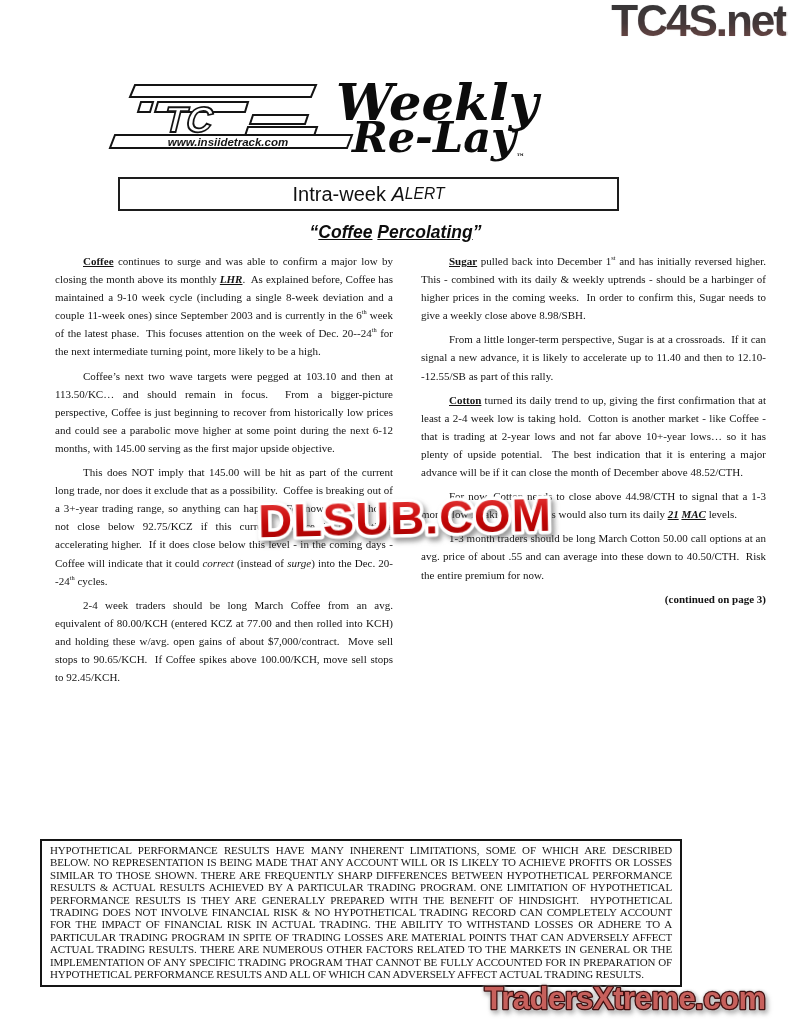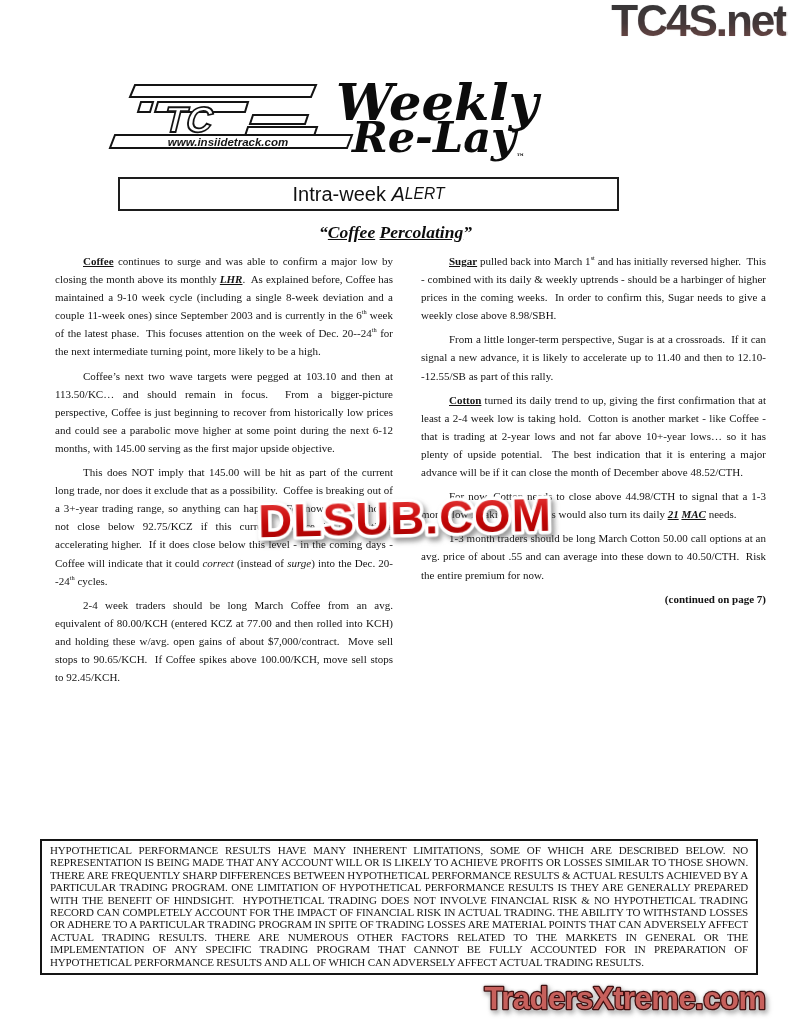--- a/index.html
+++ b/index.html
@@ -41,41 +41,41 @@
   
   .alert{
     position:absolute;left:118px;top:177px;width:501px;height:34px;
     border:2px solid #1d1d1d;display:flex;align-items:center;justify-content:center;
     font-family:"Liberation Sans",sans-serif;font-size:20px;color:#111;
     white-space:pre;
   }
   
   .headline{
     position:absolute;left:0;top:222px;width:100%;text-align:center;
-    font-family:Liberation Serif, serif;font-size:17.5px;color:#0d0d0d;
+    font-family:Liberation Sans, sans-serif;font-size:17.5px;color:#0d0d0d;
     white-space:pre;
   }
   
   .cols{
     position:absolute;left:55px;top:252px;width:711px;
     display:flex;gap:28px;
     font-size:11px;line-height:18.1px;text-align:justify;color:#141414;
   }
   .col-left{width:338px;}
   .col-right{width:345px;}
   .para{margin:0 0 6px 0;text-indent:28px;white-space:pre-wrap;}
   .para.alignright{text-align:right;text-indent:0;}
   .b{font-weight:bold;}
   .i{font-style:italic;}
   .u{text-decoration:underline;}
   sup{font-size:0.58em;line-height:0;}
   .sc{font-size:0.78em;}
   
   .disclaimer{
-    position:absolute;left:40px;top:839px;width:718px;
+    position:absolute;left:40px;top:839px;width:642px;
     border:2px solid #151515;padding:3px 8px 5px 8px;
     font-family:"Liberation Serif",serif;font-size:11px;line-height:12.4px;
     letter-spacing:-0.15px;text-align:justify;color:#181818;white-space:pre-wrap;
   }
   
   .watermark{
     position:absolute;left:244px;top:487px;
     transform:rotate(-1.3deg);
     filter:drop-shadow(3px 4px 2.5px rgba(70,70,70,0.55));
   }
@@ -114,26 +114,26 @@
   <div class="headline"><span class="b i">“</span><span class="b i u">Coffee</span><span class="b i"> </span><span class="b i u">Percolating</span><span class="b i">”</span></div>
 
   <div class="cols">
     <div class="col-left">
         <p class="para"><span class="b u">Coffee</span><span> continues to surge and was able to confirm a major low by closing the month above its monthly </span><span class="b i u">LHR</span><span>.  As explained before, Coffee has maintained a 9-10 week cycle (including a single 8-week deviation and a couple 11-week ones) since September 2003 and is currently in the 6</span><sup>th</sup><span> week of the latest phase.  This focuses attention on the week of Dec. 20--24</span><sup>th</sup><span> for the next intermediate turning point, more likely to be a high.</span></p>
         <p class="para"><span>Coffee’s next two wave targets were pegged at 103.10 and then at 113.50/KC… and should remain in focus.  From a bigger-picture perspective, Coffee is just beginning to recover from historically low prices and could see a parabolic move higher at some point during the next 6-12 months, with 145.00 serving as the first major upside objective.</span></p>
         <p class="para"><span>This does NOT imply that 145.00 will be hit as part of the current long trade, nor does it exclude that as a possibility.  Coffee is breaking out of a 3+-year trading range, so anything can happen.  For now, Coffee should not close below 92.75/KCZ if this current advance is to continue accelerating higher.  If it does close below this level - in the coming days - Coffee will indicate that it could </span><span class="i">correct</span><span> (instead of </span><span class="i">surge</span><span>) into the Dec. 20--24</span><sup>th</sup><span> cycles.</span></p>
         <p class="para"><span>2-4 week traders should be long March Coffee from an avg. equivalent of 80.00/KCH (entered KCZ at 77.00 and then rolled into KCH) and holding these w/avg. open gains of about $7,000/contract.  Move sell stops to 90.65/KCH.  If Coffee spikes above 100.00/KCH, move sell stops to 92.45/KCH.</span></p>
       </div>
     <div class="col-right">
-        <p class="para"><span class="b u">Sugar</span><span> pulled back into March 1</span><sup>st</sup><span> and has initially reversed higher.  This - combined with its daily &amp; weekly uptrends - should be a harbinger of higher prices in the coming weeks.  In order to confirm this, Sugar needs to give a weekly close above 8.98/SBH.</span></p>
+        <p class="para"><span class="b u">Sugar</span><span> pulled back into December 1</span><sup>st</sup><span> and has initially reversed higher.  This - combined with its daily &amp; weekly uptrends - should be a harbinger of higher prices in the coming weeks.  In order to confirm this, Sugar needs to give a weekly close above 8.98/SBH.</span></p>
         <p class="para"><span>From a little longer-term perspective, Sugar is at a crossroads.  If it can signal a new advance, it is likely to accelerate up to 11.40 and then to 12.10--12.55/SB as part of this rally.</span></p>
         <p class="para"><span class="b u">Cotton</span><span> turned its daily trend to up, giving the first confirmation that at least a 2-4 week low is taking hold.  Cotton is another market - like Coffee - that is trading at 2-year lows and not far above 10+-year lows… so it has plenty of upside potential.  The best indication that it is entering a major advance will be if it can close the month of December above 48.52/CTH.</span></p>
-        <p class="para"><span>For now, Cotton needs to close above 44.98/CTH to signal that a 1-3 month low is taking hold. This would also turn its daily </span><span class="b i u">21</span><span> </span><span class="b i u">MAC</span><span> needs.</span></p>
+        <p class="para"><span>For now, Cotton needs to close above 44.98/CTH to signal that a 1-3 month low is taking hold. This would also turn its daily </span><span class="b i u">21</span><span> </span><span class="b i u">MAC</span><span> levels.</span></p>
         <p class="para"><span>1-3 month traders should be long March Cotton 50.00 call options at an avg. price of about .55 and can average into these down to 40.50/CTH.  Risk the entire premium for now.</span></p>
-        <p class="para alignright"><span class="b">(continued on page 7)</span></p>
+        <p class="para alignright"><span class="b">(continued on page 3)</span></p>
       </div>
   </div>
 
   <div class="disclaimer">HYPOTHETICAL PERFORMANCE RESULTS HAVE MANY INHERENT LIMITATIONS, SOME OF WHICH ARE DESCRIBED BELOW. NO REPRESENTATION IS BEING MADE THAT ANY ACCOUNT WILL OR IS LIKELY TO ACHIEVE PROFITS OR LOSSES SIMILAR TO THOSE SHOWN. THERE ARE FREQUENTLY SHARP DIFFERENCES BETWEEN HYPOTHETICAL PERFORMANCE RESULTS &amp; ACTUAL RESULTS ACHIEVED BY A PARTICULAR TRADING PROGRAM. ONE LIMITATION OF HYPOTHETICAL PERFORMANCE RESULTS IS THEY ARE GENERALLY PREPARED WITH THE BENEFIT OF HINDSIGHT.  HYPOTHETICAL TRADING DOES NOT INVOLVE FINANCIAL RISK &amp; NO HYPOTHETICAL TRADING RECORD CAN COMPLETELY ACCOUNT FOR THE IMPACT OF FINANCIAL RISK IN ACTUAL TRADING. THE ABILITY TO WITHSTAND LOSSES OR ADHERE TO A PARTICULAR TRADING PROGRAM IN SPITE OF TRADING LOSSES ARE MATERIAL POINTS THAT CAN ADVERSELY AFFECT ACTUAL TRADING RESULTS. THERE ARE NUMEROUS OTHER FACTORS RELATED TO THE MARKETS IN GENERAL OR THE IMPLEMENTATION OF ANY SPECIFIC TRADING PROGRAM THAT CANNOT BE FULLY ACCOUNTED FOR IN PREPARATION OF HYPOTHETICAL PERFORMANCE RESULTS AND ALL OF WHICH CAN ADVERSELY AFFECT ACTUAL TRADING RESULTS.</div>
 
   <div class="watermark">
     <svg width="322" height="62" viewBox="0 0 322 62">
       <defs>
         <linearGradient id="wmg" x1="0" y1="0" x2="0" y2="1">
           <stop offset="0" stop-color="#ea4a4a"></stop>

